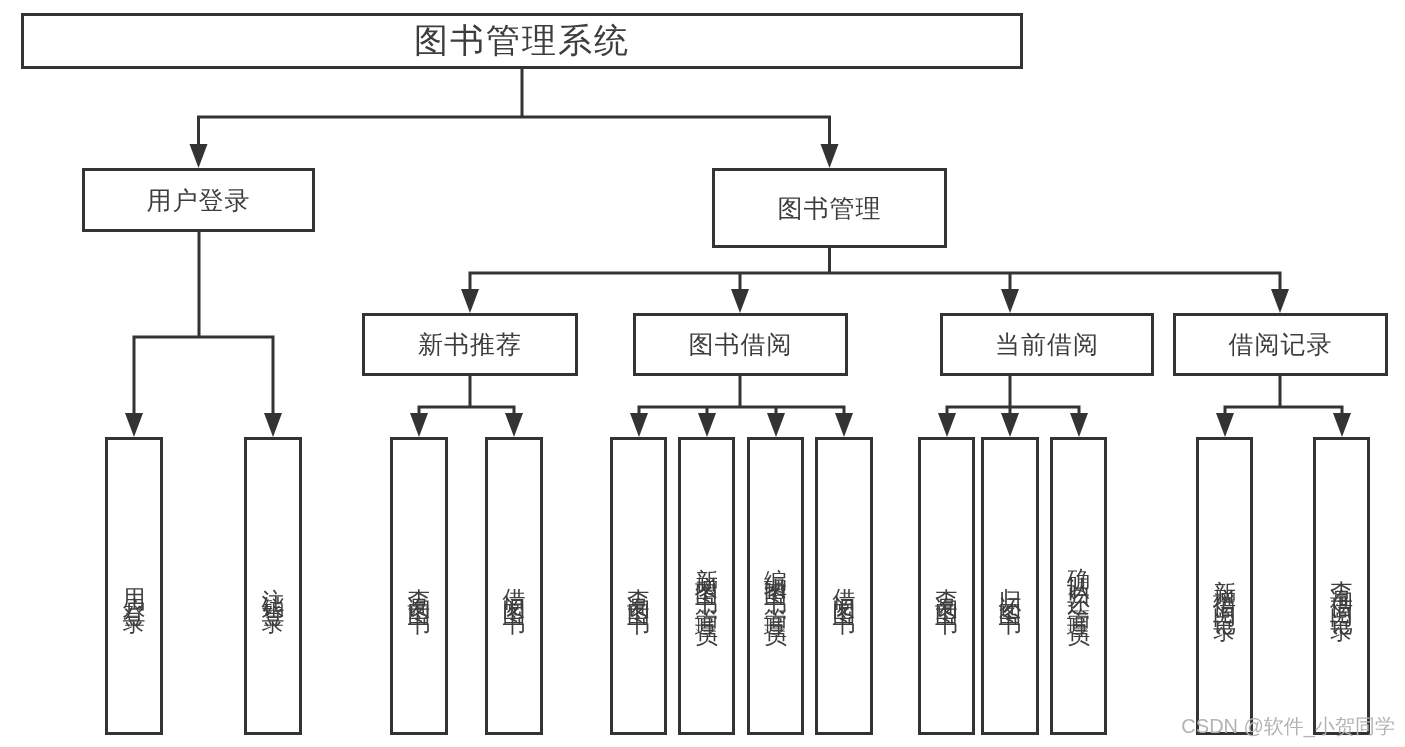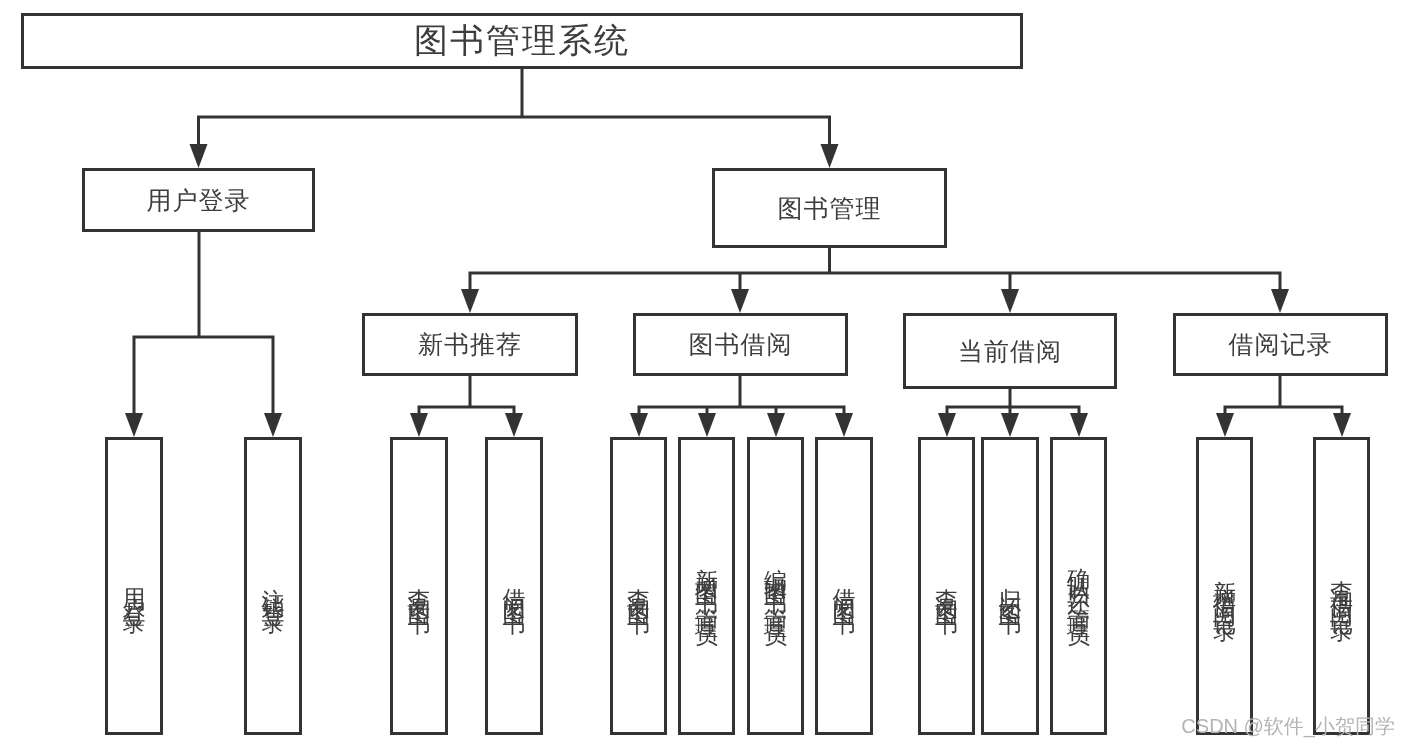--- a/index.html
+++ b/index.html
@@ -88,21 +88,21 @@
     <polygon points="1333,413 1351,413 1342,437"></polygon>
   </svg>
 
   <div class="node hbox root" style="left:21px;top:13px;width:1002px;height:56px">图书管理系统</div>
 
   <div class="node hbox l2" style="left:82px;top:168px;width:233px;height:64px">用户登录</div>
   <div class="node hbox l2" style="left:712px;top:168px;width:235px;height:80px">图书管理</div>
 
   <div class="node hbox" style="left:362px;top:313px;width:216px;height:63px">新书推荐</div>
   <div class="node hbox" style="left:633px;top:313px;width:215px;height:63px">图书借阅</div>
-  <div class="node hbox" style="left:903px;top:313px;width:214px;height:76px">当前借阅</div>
+  <div class="node hbox" style="left:940px;top:313px;width:214px;height:63px">当前借阅</div>
   <div class="node hbox" style="left:1173px;top:313px;width:215px;height:63px">借阅记录</div>
 
   <div class="node vbox" style="left:105px;top:437px;width:58px;height:298px">用户登录</div>
   <div class="node vbox" style="left:244px;top:437px;width:58px;height:298px">注销登录</div>
 
   <div class="node vbox" style="left:390px;top:437px;width:58px;height:298px">查询图书</div>
   <div class="node vbox" style="left:485px;top:437px;width:58px;height:298px">借阅图书</div>
 
   <div class="node vbox" style="left:610px;top:437px;width:57px;height:298px">查询图书</div>
   <div class="node vbox" style="left:678px;top:437px;width:57px;height:298px">新增图书（管理员）</div>

